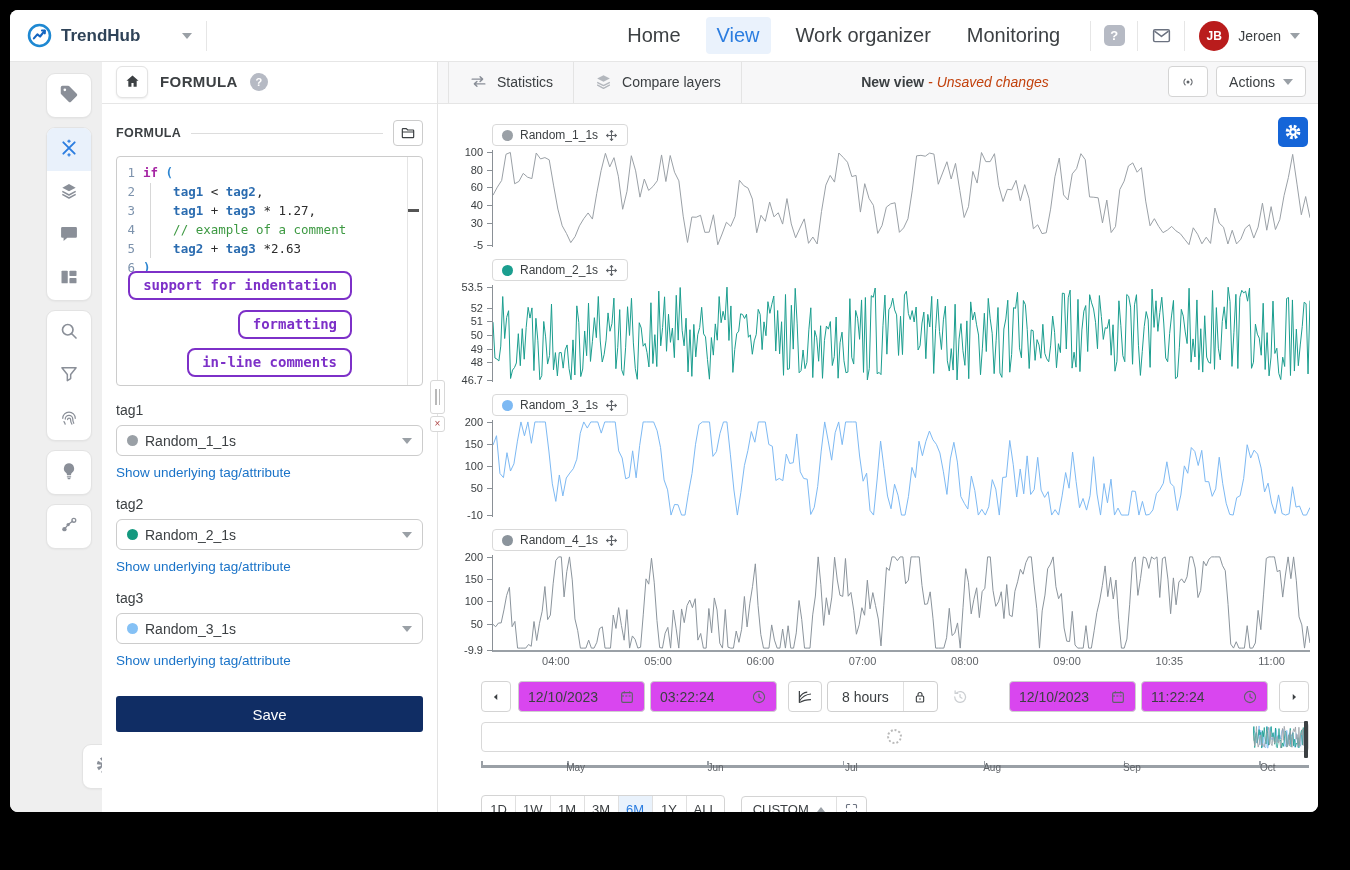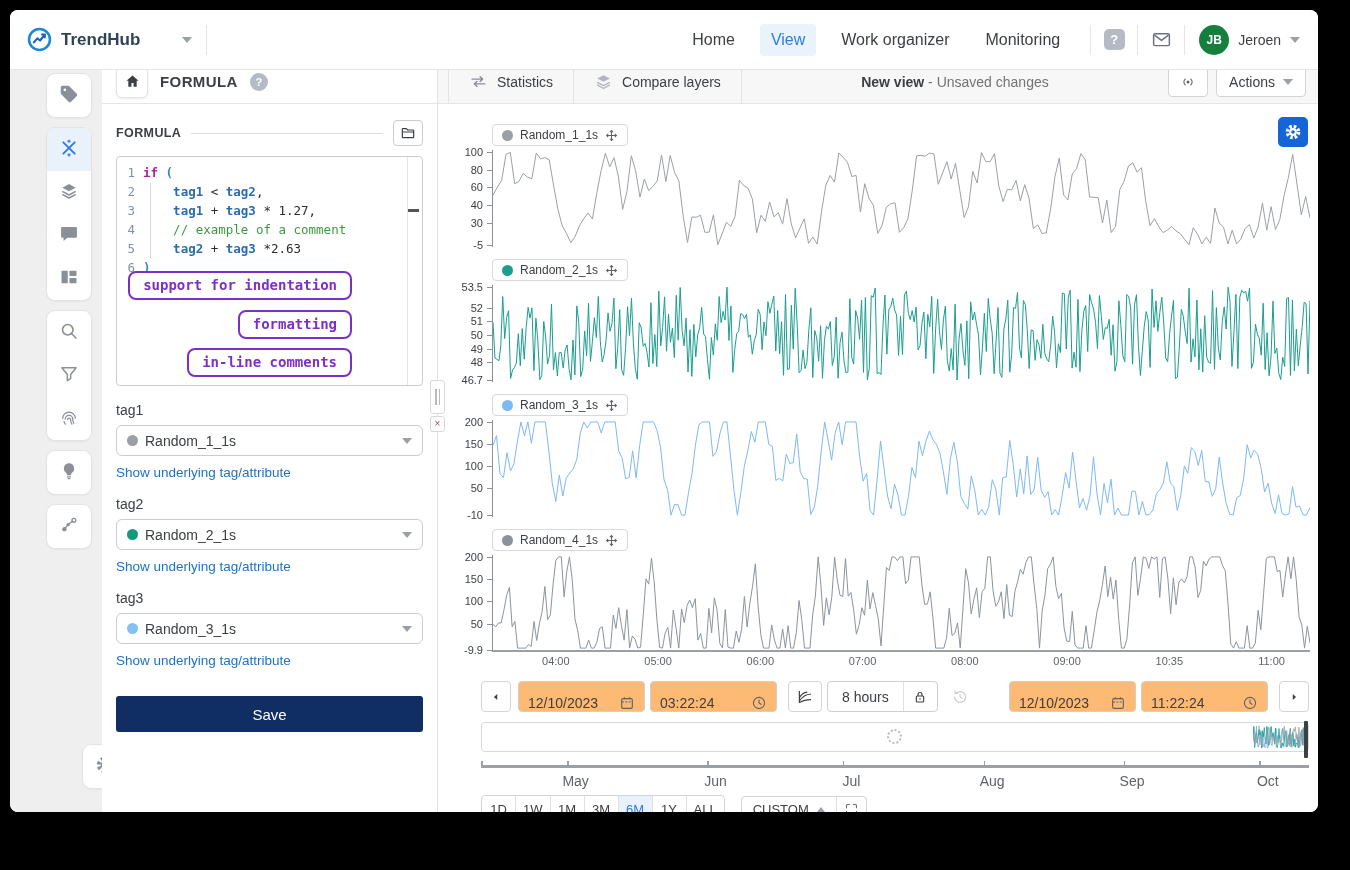--- a/index.html
+++ b/index.html
@@ -2,37 +2,37 @@
 <html><head>
 <meta charset="utf-8">
 <style>
   html,body{margin:0;padding:0;background:#000;width:1350px;height:870px;overflow:hidden;
     font-family:"Liberation Sans",sans-serif;-webkit-font-smoothing:antialiased;}
   *{box-sizing:border-box;}
   #app{position:absolute;left:10px;top:10px;width:1308px;height:802px;background:#fff;
     border-radius:8px;overflow:hidden;}
 
   
-  #topbar{position:absolute;left:0;top:0;right:0;height:60px;background:#fff;
+  #topbar{position:absolute;left:0;top:0;right:0;height:52px;background:#fff;
     border-bottom:1px solid #e6e6e6;display:flex;align-items:center;z-index:5;}
   .logo-wrap{display:flex;align-items:center;gap:8px;padding:0 14px 0 16px;}
   .logo-text{font-size:17px;color:#2f4358;}
   .logo-text b{font-weight:bold;}
   .chev{width:0;height:0;border-left:5px solid transparent;border-right:5px solid transparent;
     border-top:6px solid #9aa0a6;display:inline-block;}
   .vsep{width:1px;height:30px;background:#e6e6e6;}
   .search-wrap{display:flex;align-items:center;gap:10px;padding:0 18px;color:#1a6fc4;
     font-size:15px;min-width:300px;cursor:text;}
   .tb-spacer{flex:1;}
-  .nav-item{font-size:16px;color:#3c4043;padding:7px 11px;border-radius:4px;margin:0 7px;cursor:pointer;}
+  .nav-item{font-size:20px;color:#3c4043;padding:7px 11px;border-radius:4px;margin:0 7px;cursor:pointer;}
   .nav-item.active{color:#2b7de0;background:#eaf2fc;}
   .tb-iconbtn{width:46px;display:flex;justify-content:center;align-items:center;cursor:pointer;}
   .help-badge{width:21px;height:21px;border-radius:5px;background:#b6bac4;color:#fff;
     font-weight:bold;font-size:13px;display:flex;align-items:center;justify-content:center;}
-  .avatar{width:30px;height:30px;border-radius:50%;background:#15803d;color:#fff;font-size:12px;
+  .avatar{width:30px;height:30px;border-radius:50%;background:#b91c1c;color:#fff;font-size:12px;
     font-weight:bold;display:flex;align-items:center;justify-content:center;}
   .user-wrap{display:flex;align-items:center;gap:9px;padding:0 18px 0 14px;cursor:pointer;}
   .user-name{font-size:14px;color:#3c4043;}
 
   
   #rail{position:absolute;left:0;top:50px;bottom:0;width:92px;background:#efefef;}
   .rail-group{width:46px;margin:0 0 9px 36px;background:#fff;border:1px solid #e3e3e3;
     border-radius:9px;overflow:hidden;box-shadow:0 1px 2px rgba(0,0,0,.04);}
   .rail-item{width:100%;height:43px;display:flex;align-items:center;justify-content:center;cursor:pointer;}
   .rail-item.active{background:#e9f1fb;}
@@ -96,21 +96,21 @@
 
   
   #cpanel{position:absolute;left:428px;top:50px;right:0;bottom:0;background:#fff;}
   #ctoolbar{height:44px;background:#f7f7f8;border-bottom:1px solid #e5e5e5;display:flex;
     align-items:center;}
   .tool-btn{height:100%;display:flex;align-items:center;gap:9px;padding:0 20px;font-size:14px;
     color:#3c4043;border-right:1px solid #e4e4e4;cursor:pointer;}
   .tool-btn:first-child{border-left:1px solid #e4e4e4;margin-left:10px;}
   .view-title{flex:1;text-align:center;font-size:14px;}
   .view-title b{color:#3c4043;}
-  .view-title span{color:#737373;}
+  .view-title span{color:#c2410c;font-style:italic;}
   .right-btns{display:flex;align-items:center;gap:8px;padding-right:12px;}
   .wbtn{background:#fff;border:1px solid #d4d4d4;border-radius:4px;height:31px;display:flex;
     align-items:center;justify-content:center;gap:8px;font-size:14px;color:#3c4043;
     padding:0 12px;cursor:pointer;}
   #gear-btn{position:absolute;top:57px;right:10px;width:30px;height:30px;background:#1565d8;
     border-radius:5px;display:flex;align-items:center;justify-content:center;cursor:pointer;z-index:6;}
 
   #charts{padding:20px 8px 0 8px;}
   .chart-block{margin-bottom:12px;}
   .chip{display:inline-flex;align-items:center;gap:7px;border:1px solid #d9d9d9;border-radius:4px;
@@ -123,22 +123,22 @@
   .plot svg{display:block;width:100%;height:100%;}
   .plot.has-xaxis{border-bottom:2.5px solid #9aa0a6;}
   .xrow{position:relative;height:17px;margin-left:46px;}
   .xlab{position:absolute;top:3px;font-size:11px;color:#5f6368;transform:translateX(-50%);}
 
   
   #bottom-zone{margin-left:43px;padding-right:9px;}
   #controls-row{display:flex;align-items:center;margin-top:4px;}
   .sq-btn{width:30px;height:31px;background:#fff;border:1px solid #d4d4d4;border-radius:4px;
     display:flex;align-items:center;justify-content:center;cursor:pointer;flex:none;}
-  .field{height:31px;border:1px solid #cfcfcf;border-radius:4px;background:#fdba74;display:flex;
-    align-items:flex-end;justify-content:space-between;padding:0 9px;font-size:14px;color:#3c4043;
+  .field{height:31px;border:1px solid #cfcfcf;border-radius:4px;background:#d946ef;display:flex;
+    align-items:center;justify-content:space-between;padding:0 9px;font-size:14px;color:#3c4043;
     cursor:pointer;}
   .fdate{width:127px;margin-left:7px;}
   .ftime{width:127px;margin-left:5px;}
   .dur-group{display:flex;align-items:center;height:31px;border:1px solid #cfcfcf;border-radius:4px;
     background:#fff;margin-left:5px;}
   .dur-text{font-size:14px;color:#3c4043;padding:0 14px;}
   .dur-sep{width:1px;height:100%;background:#e0e0e0;}
   .dur-lock{width:33px;height:100%;display:flex;align-items:center;justify-content:center;cursor:pointer;}
   .hist-btn{width:34px;height:31px;display:flex;align-items:center;justify-content:center;
     margin-left:5px;opacity:.5;cursor:default;}
@@ -146,21 +146,21 @@
     margin-top:10px;}
   .spinner{position:absolute;left:50%;top:50%;width:15px;height:15px;margin:-8px 0 0 -8px;
     border:2px dotted #b9b9b9;border-radius:50%;animation:spin 1.1s linear infinite;}
   @keyframes spin{to{transform:rotate(360deg);}}
   #ov-preview{position:absolute;right:3px;top:1px;bottom:1px;width:52px;}
   #ov-preview svg{width:100%;height:100%;display:block;}
   #ov-handle{position:absolute;right:0;top:-2px;width:4px;height:37px;background:#3c4043;border-radius:1px;cursor:ew-resize;}
   #month-axis{position:relative;height:26px;margin-top:9px;}
   #month-line{position:absolute;left:0;right:0;top:4px;height:2.5px;background:#9aa0a6;}
   .mtick{position:absolute;top:0;width:1.5px;height:7px;background:#9aa0a6;}
-  .mlab{position:absolute;top:12px;font-size:14px;color:#5f6368;transform:translateX(-50%);padding-left:17px;}
+  .mlab{position:absolute;top:1px;font-size:10px;color:#5f6368;transform:translateX(-50%);padding-left:17px;}
   #range-row{display:flex;align-items:center;margin-top:8px;}
   #range-group{display:flex;border:1px solid #d4d4d4;border-radius:4px;overflow:hidden;background:#fff;}
   .rbtn{min-width:34px;height:27px;display:flex;align-items:center;justify-content:center;
     font-size:13px;color:#3c4043;border-right:1px solid #e0e0e0;padding:0 7px;cursor:pointer;}
   .rbtn:last-child{border-right:none;}
   .rbtn.active{background:#e9f2fc;color:#2b7de0;}
   #custom-group{display:flex;align-items:center;border:1px solid #d4d4d4;border-radius:4px;
     overflow:hidden;background:#fff;margin-left:16px;height:27px;}
   #custom-btn{display:flex;align-items:center;gap:8px;font-size:13px;color:#3c4043;padding:0 11px;
     height:100%;border-right:1px solid #e0e0e0;cursor:pointer;}

